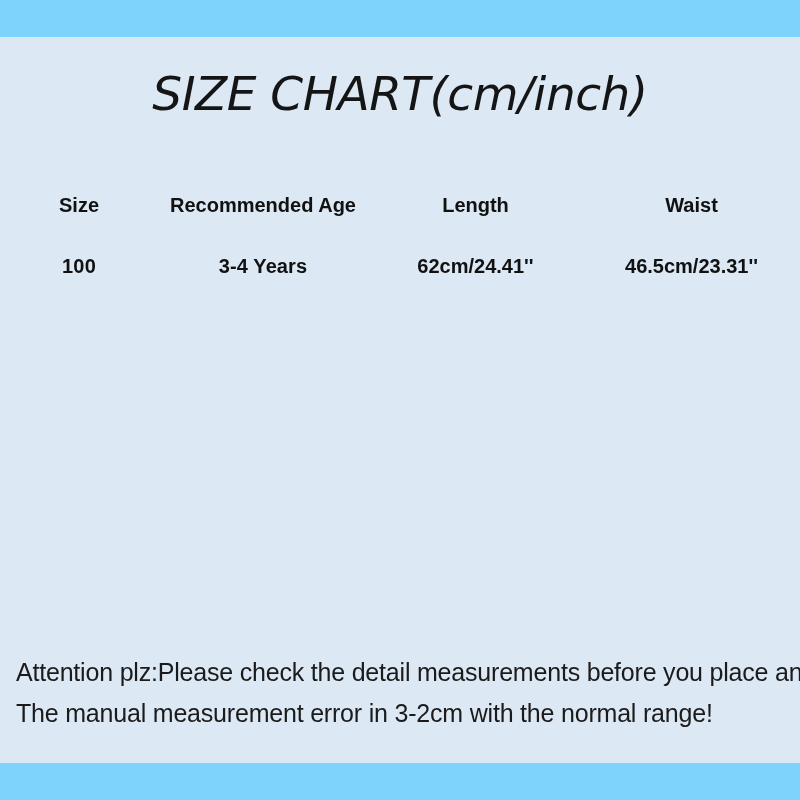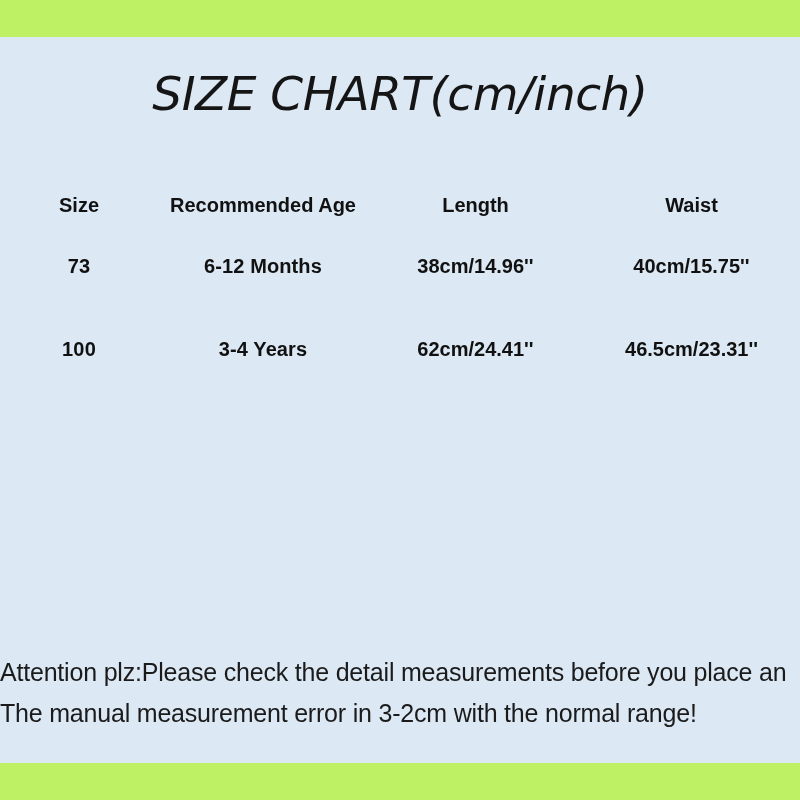--- a/index.html
+++ b/index.html
@@ -11,21 +11,21 @@
     width: 800px;
     height: 800px;
     overflow: hidden;
     font-family: "Liberation Sans", sans-serif;
   }
 
   #chart-canvas {
     position: relative;
     width: 800px;
     height: 800px;
-    background: #bef264;
+    background: #7dd3fc;
   }
 
   
   #panel {
     position: absolute;
     left: 0;
     top: 37px;
     width: 800px;
     height: 726px;
     background: #dce8f4;
@@ -78,21 +78,21 @@
   .col-age     { width: 210px; }
   .col-length  { width: 215px; }
   .col-waist   { width: 217px; }
 
   .cell-size   { letter-spacing: 0.2px; }
   .cell-age    { letter-spacing: 0.1px; }
 
   
   #notes {
     position: absolute;
-    left: 0;
+    left: 16px;
     top: 652px;
     width: 672px;
     text-align: center;
   }
   .note-line {
     font-family: "Liberation Sans", sans-serif;
     font-weight: 400;
     font-size: 25px;
     line-height: 41px;
     color: #1b1b1b;
@@ -121,26 +121,20 @@
     <thead>
       <tr>
         <th>Size</th>
         <th>Recommended Age</th>
         <th>Length</th>
         <th>Waist</th>
       </tr>
     </thead>
     <tbody>
       <tr>
-        <td class="cell-size">73</td>
-        <td class="cell-age">6-12 Months</td>
-        <td class="cell-length">38cm/14.96''</td>
-        <td class="cell-waist">40cm/15.75''</td>
-      </tr>
-      <tr>
         <td class="cell-size">100</td>
         <td class="cell-age">3-4 Years</td>
         <td class="cell-length">62cm/24.41''</td>
         <td class="cell-waist">46.5cm/23.31''</td>
       </tr>
     </tbody>
   </table>
 
   <div id="notes">
     <div class="note-line wide">Attention plz:Please check the detail measurements before you place an</div>

